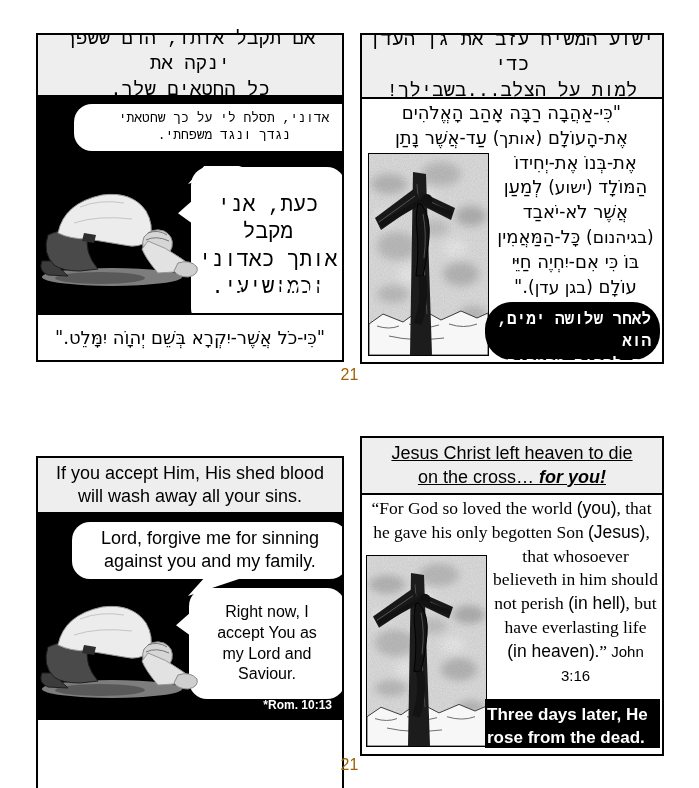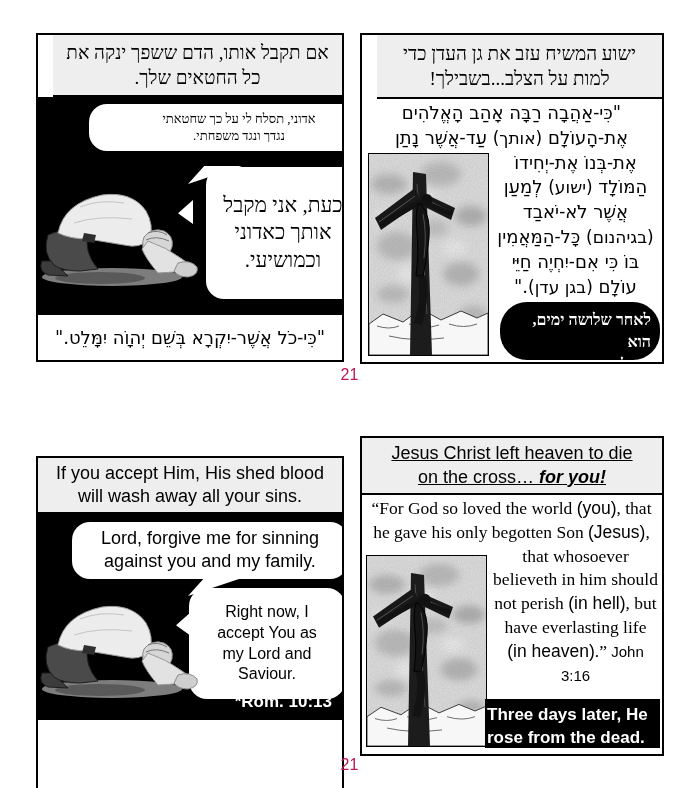--- a/index.html
+++ b/index.html
@@ -7,21 +7,21 @@
         font-family:"Liberation Sans",sans-serif;color:#000;}
   .panel{position:absolute;box-sizing:border-box;border:2px solid #000;background:#fff;}
   #p-tl{left:36px;top:33px;width:308px;height:329px;}
   #p-tr{left:360px;top:33px;width:304px;height:331px;}
   #p-bl{left:36px;top:456px;width:308px;height:366px;}
   #p-br{left:360px;top:436px;width:304px;height:320px;}
 
   .hdr{box-sizing:border-box;border-bottom:2px solid #000;background:#eeeeee;
        display:flex;align-items:center;justify-content:center;text-align:center;}
   .hdr p{margin:0;white-space:pre-line;}
-  .he{direction:rtl;font-family:Liberation Serif, serif;margin-left:15px;}
+  .he{direction:rtl;font-family:Liberation Mono, monospace;}
   .he-serif{direction:rtl;font-family:"DejaVu Serif","DejaVu Sans",serif;}
   .en-serif{font-family:"Liberation Serif","DejaVu Serif",serif;}
 
   #p-tl .hdr{height:62px;font-size:19px;line-height:1.32;}
   #p-tr .hdr{height:64px;font-size:19px;line-height:1.32;}
   #p-bl .hdr{height:56px;font-size:18px;line-height:1.3;}
   #p-br .hdr{height:57px;font-size:18px;line-height:1.3;text-decoration:underline;}
   .bold-italic{font-weight:bold;font-style:italic;}
 
   .art{position:relative;background:#000;overflow:hidden;}
@@ -39,21 +39,21 @@
   #p-tl .b2{left:153px;top:70px;width:146px;padding:25px 4px;font-size:21px;line-height:1.3;}
   #p-tl .t2{left:140px;top:103px;width:15px;height:24px;}
   #p-tl .man{position:absolute;left:2px;top:86px;width:160px;height:104px;}
   #p-tl .cite{position:absolute;right:10px;bottom:14px;color:#fff;font-weight:bold;font-size:16px;}
 
   #p-bl .b1{left:34px;top:8px;width:260px;padding:5px 8px;font-size:18px;line-height:1.3;}
   #p-bl .t1{left:150px;top:64px;width:54px;height:18px;}
   #p-bl .b2{left:151px;top:74px;width:148px;padding:14px 4px;font-size:16px;line-height:1.3;}
   #p-bl .t2{left:138px;top:98px;width:15px;height:24px;}
   #p-bl .man{position:absolute;left:2px;top:81px;width:160px;height:104px;}
-  #p-bl .cite{position:absolute;right:10px;bottom:8px;color:#fff;font-weight:bold;font-size:17px;}
+  #p-bl .cite{position:absolute;right:10px;bottom:8px;color:#fff;font-weight:bold;font-size:12px;}
 
   .strip{box-sizing:border-box;border-top:2px solid #000;display:flex;align-items:center;
          justify-content:center;text-align:center;background:#fff;}
   .strip p{margin:0;white-space:pre-line;}
   #p-tl .strip{height:47px;font-size:18px;}
   #p-bl .strip{height:52px;font-size:17.5px;line-height:1.28;}
 
   .content{position:relative;background:#fff;overflow:hidden;}
   #p-tr .content{height:263px;}
   #p-br .content{height:259px;}
@@ -69,21 +69,21 @@
   .seg-sans-en{font-family:"Liberation Sans",sans-serif;}
   .seg-ref{font-family:"Liberation Sans",sans-serif;font-size:15px;}
 
   .caption{position:absolute;background:#000;color:#fff;font-weight:bold;}
   .caption p{margin:0;white-space:pre-line;}
   #p-tr .caption{left:123px;right:2px;bottom:2px;height:58px;box-sizing:border-box;
                  padding:7px 9px;font-size:16px;line-height:1.4;text-align:right;border-radius:27px;}
   #p-br .caption{left:123px;right:2px;bottom:6px;height:49px;box-sizing:border-box;
                  padding:5px 2px;font-size:17px;line-height:1.35;text-align:left;}
 
-  .pageno{position:absolute;left:0;width:100%;text-align:center;font-size:16px;color:#be185d;}
+  .pageno{position:absolute;left:0;width:100%;text-align:center;font-size:16px;color:#a16207;}
   #pn1{top:366px;}
   #pn2{top:756px;}
 </style>
 </head>
 <body>
 
 <svg width="0" height="0" style="position:absolute" aria-hidden="true">
   <defs>
     <filter id="speckle" x="0" y="0" width="100%" height="100%">
       <feTurbulence type="fractalNoise" baseFrequency="0.9" numOctaves="2" result="n"></feTurbulence>

